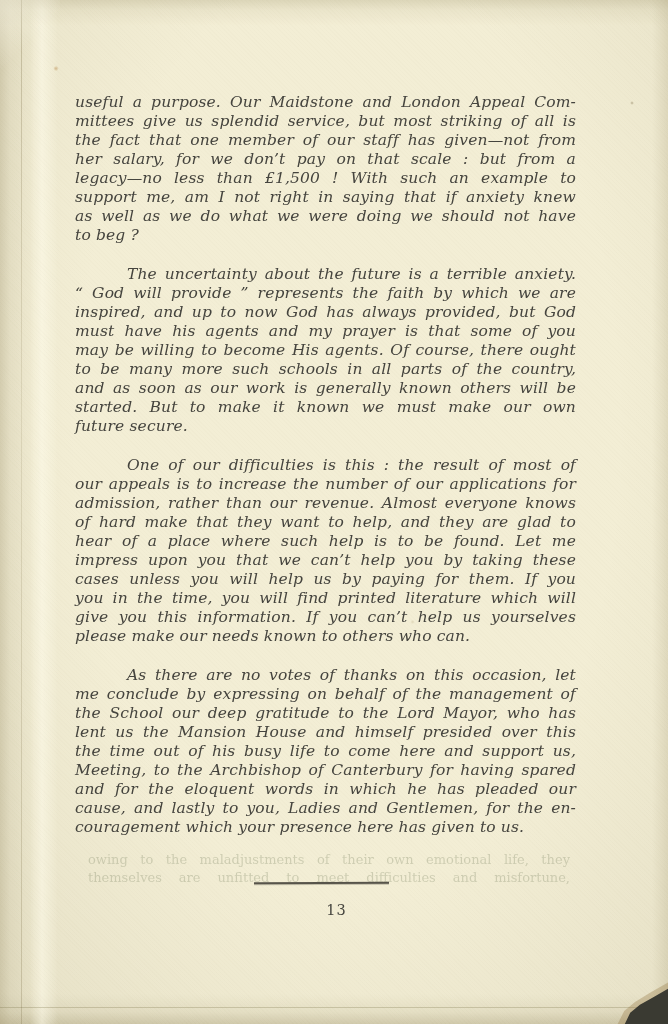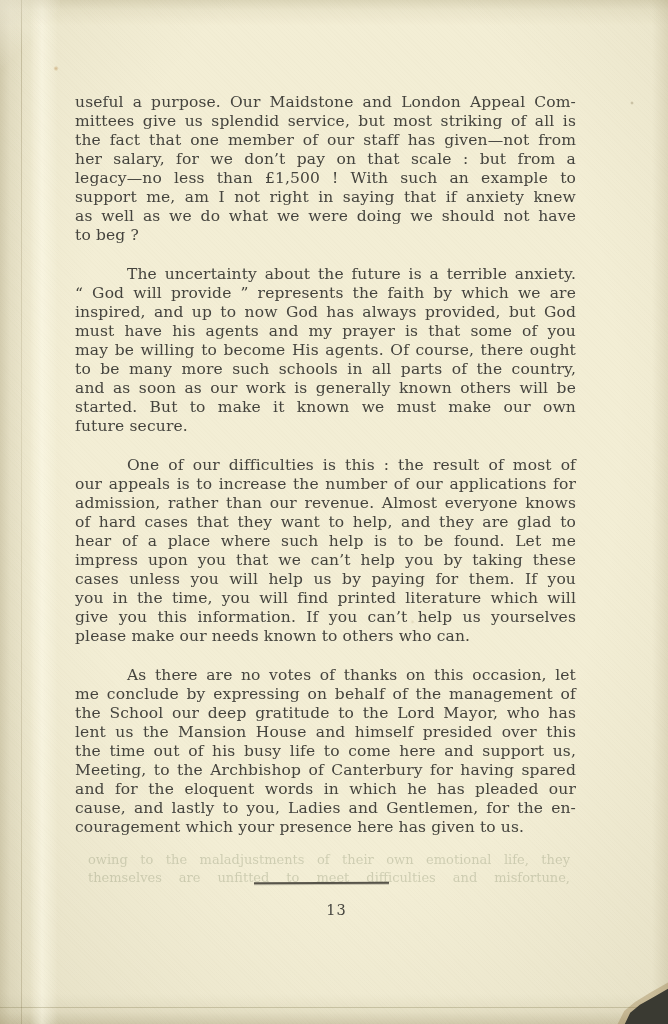--- a/index.html
+++ b/index.html
@@ -68,21 +68,21 @@
     clip-path: polygon(100% 10%, 70% 32%, 45% 52%, 27% 72%, 16% 100%, 100% 100%);
   }
 
   
   .text-block {
     position: absolute; left: 75px; top: 93px; width: 501px;
     color: var(--ink, #45443e);
     font-size: 15.5px;
     letter-spacing: 0.15px;
   }
-  .para { margin: 0 0 20px 0; }
+  .para { margin: 0 0 20px 0; font-style: italic; }
   .para:last-child { margin-bottom: 0; }
   .line {
     height: 19px; line-height: 19px; white-space: normal;
     text-align: justify; text-align-last: justify;
   }
   .line.indent { padding-left: 52px; }
   .line.last { text-align-last: left; }
 
   
   .ghost-text {
@@ -141,21 +141,21 @@
           <div class="line">may be willing to become His agents. Of course, there ought</div>
           <div class="line">to be many more such schools in all parts of the country,</div>
           <div class="line">and as soon as our work is generally known others will be</div>
           <div class="line">started. But to make it known we must make our own</div>
           <div class="line last">future secure.</div>
         </div>
         <div class="para">
           <div class="line indent">One of our difficulties is this : the result of most of</div>
           <div class="line">our appeals is to increase the number of our applications for</div>
           <div class="line">admission, rather than our revenue. Almost everyone knows</div>
-          <div class="line">of hard cases that they want to help, and they are glad to</div>
+          <div class="line">of hard make that they want to help, and they are glad to</div>
           <div class="line">hear of a place where such help is to be found. Let me</div>
           <div class="line">impress upon you that we can’t help you by taking these</div>
           <div class="line">cases unless you will help us by paying for them. If you</div>
           <div class="line">you in the time, you will find printed literature which will</div>
           <div class="line">give you this information. If you can’t help us yourselves</div>
           <div class="line last">please make our needs known to others who can.</div>
         </div>
         <div class="para">
           <div class="line indent">As there are no votes of thanks on this occasion, let</div>
           <div class="line">me conclude by expressing on behalf of the management of</div>

